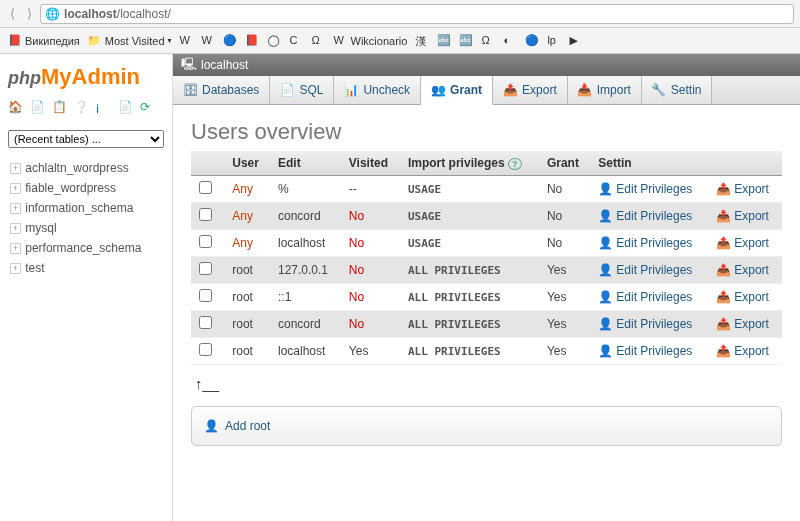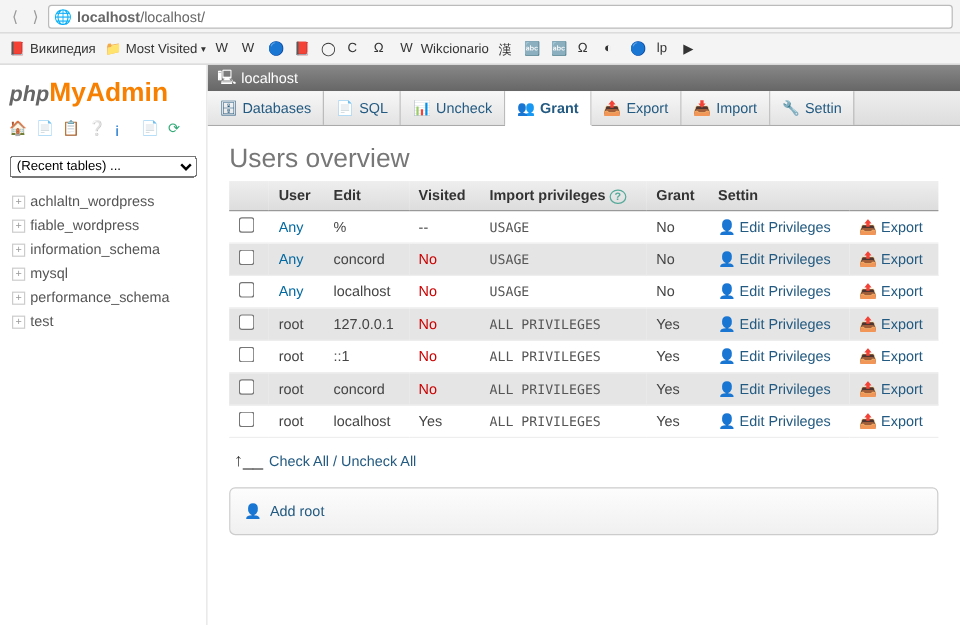--- a/index.html
+++ b/index.html
@@ -25,26 +25,26 @@
 .crumb-bar { background: linear-gradient(#888,#666); color: #fff; height: 22px; display: flex; align-items: center; padding: 0 8px; font-size: 12px; gap: 4px; }
 .tabs { display: flex; background: linear-gradient(#eee,#ddd); border-bottom: 1px solid #aaa; }
 .tab { padding: 7px 10px; border-right: 1px solid #bbb; cursor: pointer; display: flex; align-items: center; gap: 5px; font-size: 12px; color: #235a81; background: linear-gradient(#f7f7f7,#e3e3e3); }
 .tab.active { background: #fff; font-weight: bold; border-bottom: 1px solid #fff; margin-bottom: -1px; }
 .page { padding: 14px 18px; }
 .page h2 { font-size: 22px; color: #777; font-weight: normal; margin-bottom: 6px; }
 table.users { border-collapse: collapse; width: 100%; font-size: 12px; }
 table.users th { text-align: left; background: linear-gradient(#eee,#ddd); padding: 5px 8px; border-bottom: 1px solid #999; color: #333; }
 table.users td { padding: 5px 8px; border-bottom: 1px solid #eee; }
 table.users tr:nth-child(even) td { background: #e5e5e5; }
-.any { color: #0369a1; }
+.any { color: #c2410c; }
 .no { color: #cc0000; }
-.priv { font-family: monospace; font-size: 11px; color: #555; }
+.priv { font-family: monospace; font-size: 11px; color: #555; font-weight: bold; }
 .act { color: #235a81; cursor: pointer; display: inline-flex; align-items: center; gap: 3px; }
 .chk { margin-right: 2px; }
-.check-row { padding: 10px 4px; color: #235a81; display: flex; align-items: center; gap: 5px; }
+.check-row { padding: 10px 4px; color: #235a81; display: flex; align-items: center; gap: 22px; }
 .adduser-box { border: 1px solid #ccc; border-radius: 5px; padding: 12px; margin-top: 4px; background: linear-gradient(#fdfdfd,#f0f0f0); }
 .adduser { color: #235a81; cursor: pointer; display: flex; align-items: center; gap: 6px; }
 .ico { width: 14px; height: 14px; display: inline-block; }
 </style>
 </head>
 <body>
 
 <div class="browser-bar">
   <span class="nav-arrow">⟨</span>
   <span class="nav-arrow">⟩</span>
@@ -276,21 +276,20 @@
               <td><span class="">Yes</span></td>
               <td><span class="priv">ALL PRIVILEGES</span></td>
               <td>Yes</td>
               <td><span class="act"><span>👤</span>Edit Privileges</span></td>
               <td><span class="act"><span>📤</span>Export</span></td>
             </tr>
           </tbody>
       </table>
       <div class="check-row">
         <span style="color:#333;font-size:15px">↑__</span>
-        <span><span>Check All</span><span> / </span><span>Uncheck All</span></span>
       </div>
       <div class="adduser-box">
         <div class="adduser">
           <span>👤</span>
           <span>Add root</span>
         </div>
       </div>
     </div>
   </div>
 </div>

